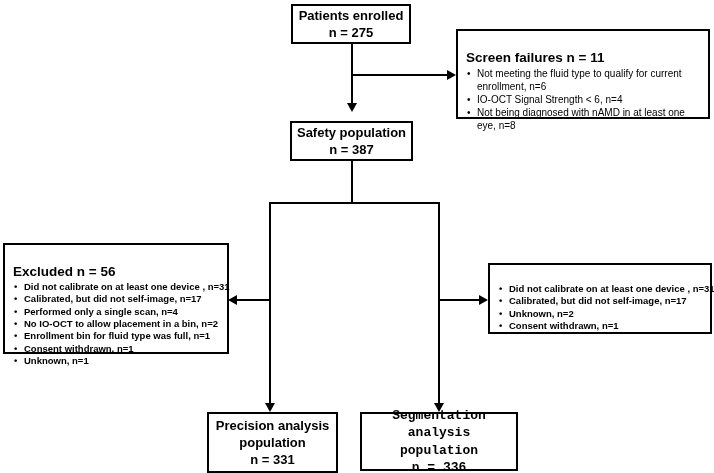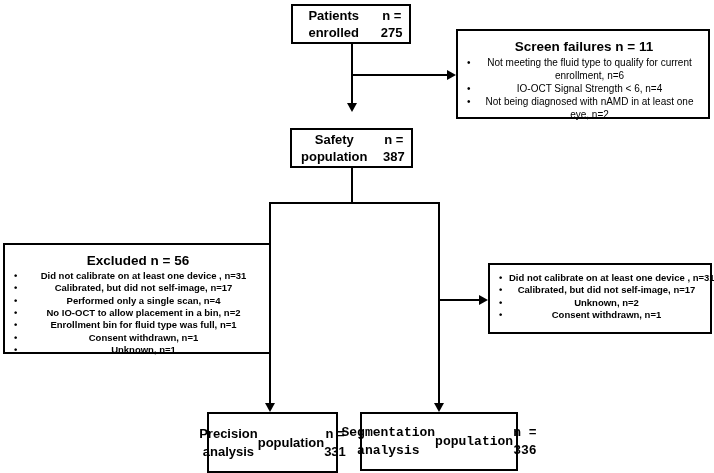--- a/index.html
+++ b/index.html
@@ -14,26 +14,26 @@
     background:#ffffff;
     overflow:hidden;
   }
   .box{
     position:absolute;
     box-sizing:border-box;
     border:2px solid #000;
     background:#fff;
   }
   .center-box{
-    display:flex;flex-direction:row;
+    display:flex;flex-direction:column;
     align-items:center;justify-content:center;
     text-align:center;
     font-size:13px;font-weight:600;line-height:1.32;
   }
-  .list-box{padding:7px 6px 2px 6px;text-align:center;}
+  .list-box{padding:18px 6px 2px 6px;}
   .list-box .title{
     font-size:13.5px;font-weight:600;
     margin:1px 0 2px 2px;
   }
   .list-box ul{
     margin:0;padding:0;list-style:none;
     font-size:9.5px;font-weight:400;line-height:1.3;
   }
   .list-box li{
     position:relative;
@@ -80,30 +80,30 @@
   <div class="box center-box" style="left:291px;top:4px;width:120px;height:40px;">
     <div>Patients enrolled</div>
     <div>n = 275</div>
   </div>
 
   <div class="box list-box sf" style="left:456px;top:29px;width:254px;height:90px;">
     <div class="title">Screen failures n = 11</div>
     <ul>
       <li>Not meeting the fluid type to qualify for current enrollment, n=6</li>
       <li>IO-OCT Signal Strength &lt; 6, n=4</li>
-      <li>Not being diagnosed with nAMD in at least one eye, n=2</li>
+      <li>Not being diagnosed with nAMD in at least one eye, n=8</li>
     </ul>
   </div>
 
-  <div class="box center-box" style="left:290px;top:128px;width:123px;height:40px;">
+  <div class="box center-box" style="left:290px;top:121px;width:123px;height:40px;">
     <div>Safety population</div>
     <div>n = 387</div>
   </div>
 
-  <div class="box list-box nowrap" style="left:3px;top:243px;width:268px;height:111px;">
+  <div class="box list-box nowrap" style="left:3px;top:243px;width:226px;height:111px;">
     <div class="title">Excluded n = 56</div>
     <ul>
       <li>Did not calibrate on at least one device , n=31</li>
       <li>Calibrated, but did not self-image, n=17</li>
       <li>Performed only a single scan, n=4</li>
       <li>No IO-OCT to allow placement in a bin, n=2</li>
       <li>Enrollment bin for fluid type was full, n=1</li>
       <li>Consent withdrawn, n=1</li>
       <li>Unknown, n=1</li>
     </ul>

